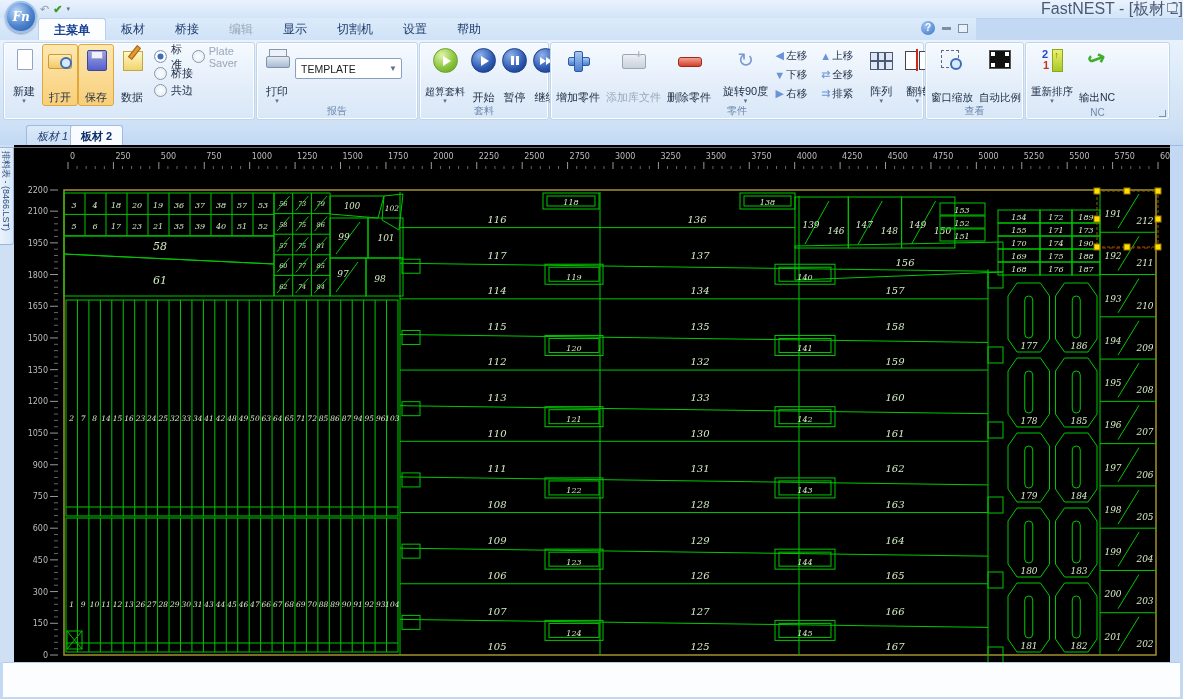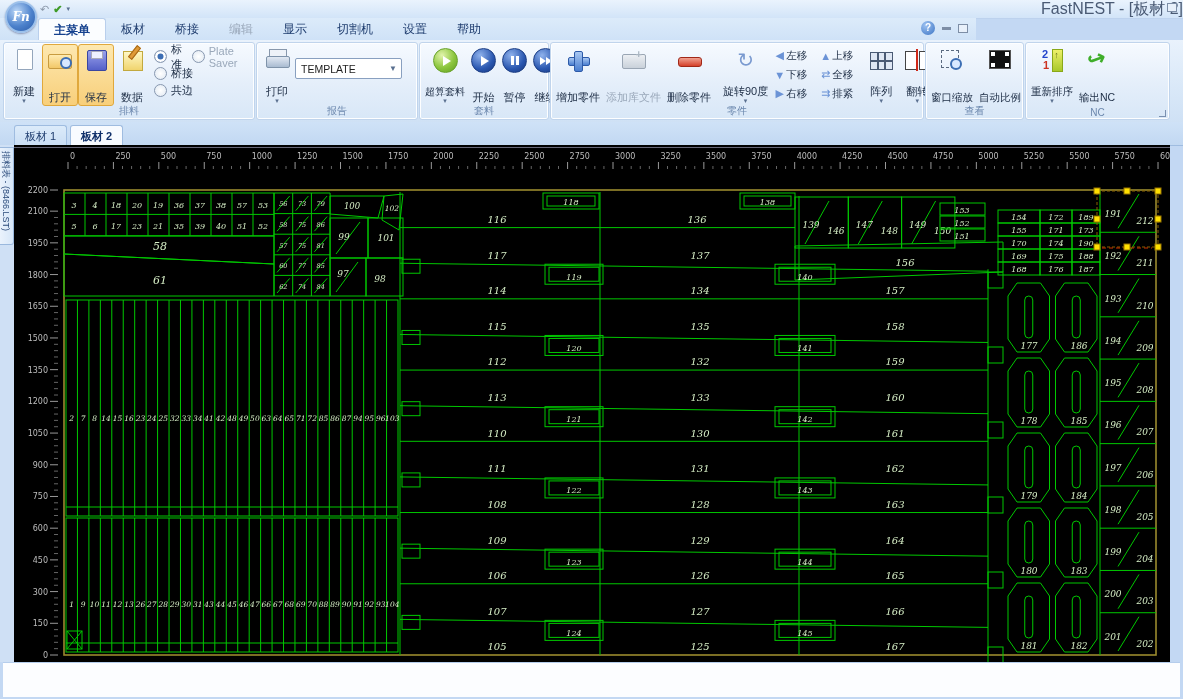--- a/index.html
+++ b/index.html
@@ -198,21 +198,20 @@
         <div class="rdrow">
           <span class="rdo"></span>
           <span>桥接</span>
         </div>
         <div class="rdrow">
           <span class="rdo"></span>
           <span>共边</span>
         </div>
       </div>
     </div>
-    <div class="grp-title">排料</div>
   </div>
 
   <div class="grp" style="left:256px;width:160px;">
     <div class="grp-body">
       <div class="rbtn">
         <span class="ic ic-print">
             <span class="p1"></span>
             <span class="p2"></span>
           </span>
         <span class="rlbl">打印</span>
@@ -385,21 +384,21 @@
         <span class="ic ic-nc">↩</span>
         <span class="rlbl" style="font-size:10.5px;">输出NC</span>
       </div>
     </div>
     <div class="grp-title">NC</div>
     <span class="exp"></span>
   </div>
 </div>
 
 <div class="docbar">
-  <div class="dtab" style="left:14px;">板材 1</div>
+  <div class="dtab" style="left:26px;font-style:italic;">板材 1</div>
   <div class="dtab active" style="left:70px;">板材 2</div>
 </div>
 
 <div class="left-strip"></div>
 <div class="vtab"></div>
 <div class="vtab-text">排料表 - (8466.LST)</div>
 
 <svg id="nest-svg" width="1156" height="517" viewBox="14 145 1156 517">
     <rect x="14" y="145" width="1156" height="517" fill="#000"></rect>
     <line x1="14" y1="147.5" x2="1170" y2="147.5" stroke="#667" stroke-width="1"></line>

